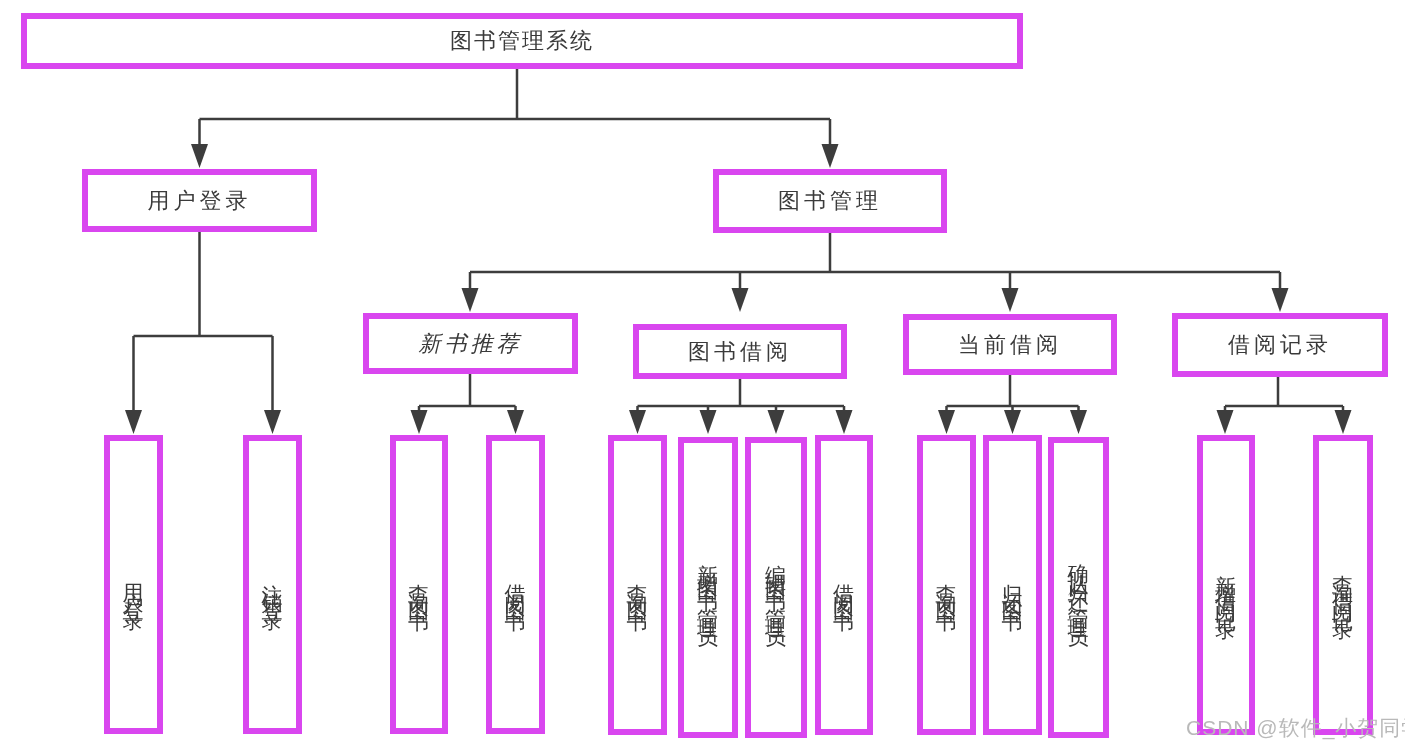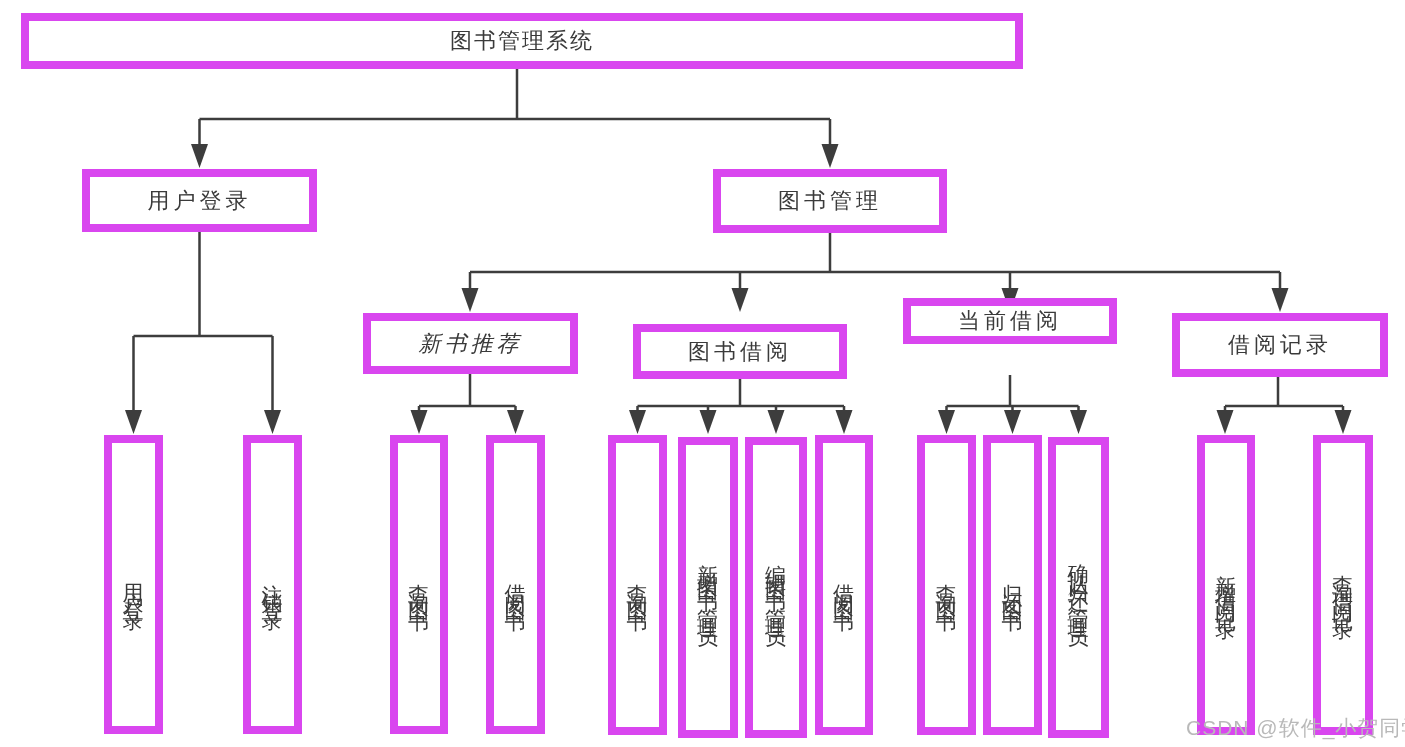--- a/index.html
+++ b/index.html
@@ -13,21 +13,21 @@
   }
   .connectors {
     position: absolute;
     left: 0; top: 0;
     z-index: 0;
   }
   .node {
     position: absolute;
     box-sizing: border-box;
     background: #ffffff;
-    border: 8px solid #d946ef;
+    border: 6px solid #d946ef;
     color: #3a3a3a;
     display: flex;
     align-items: center;
     justify-content: center;
     z-index: 1;
   }
   .node.h {
     font-size: 22px;
     letter-spacing: 4px;
   }
@@ -103,21 +103,21 @@
   <div class="node h" style="left:713px; top:169px; width:234px; height:64px;text-align:center;">
     <span>图书管理</span>
   </div>
 
   <div class="node h" style="left:363px; top:313px; width:215px; height:61px;font-style:italic;">
     <span>新书推荐</span>
   </div>
   <div class="node h" style="left:633px; top:324px; width:214px; height:55px;text-align:center;">
     <span>图书借阅</span>
   </div>
-  <div class="node h" style="left:903px; top:298px; width:214px; height:46px;text-align:right;">
+  <div class="node h" style="left:903px; top:314px; width:214px; height:61px;text-align:right;">
     <span>当前借阅</span>
   </div>
   <div class="node h" style="left:1172px; top:313px; width:216px; height:64px;">
     <span>借阅记录</span>
   </div>
 
   <div class="node v" style="left:104px; top:435px; width:59px; height:299px;">
     <span class="vtext">用户登录</span>
   </div>
   <div class="node v" style="left:243px; top:435px; width:59px; height:299px;">

